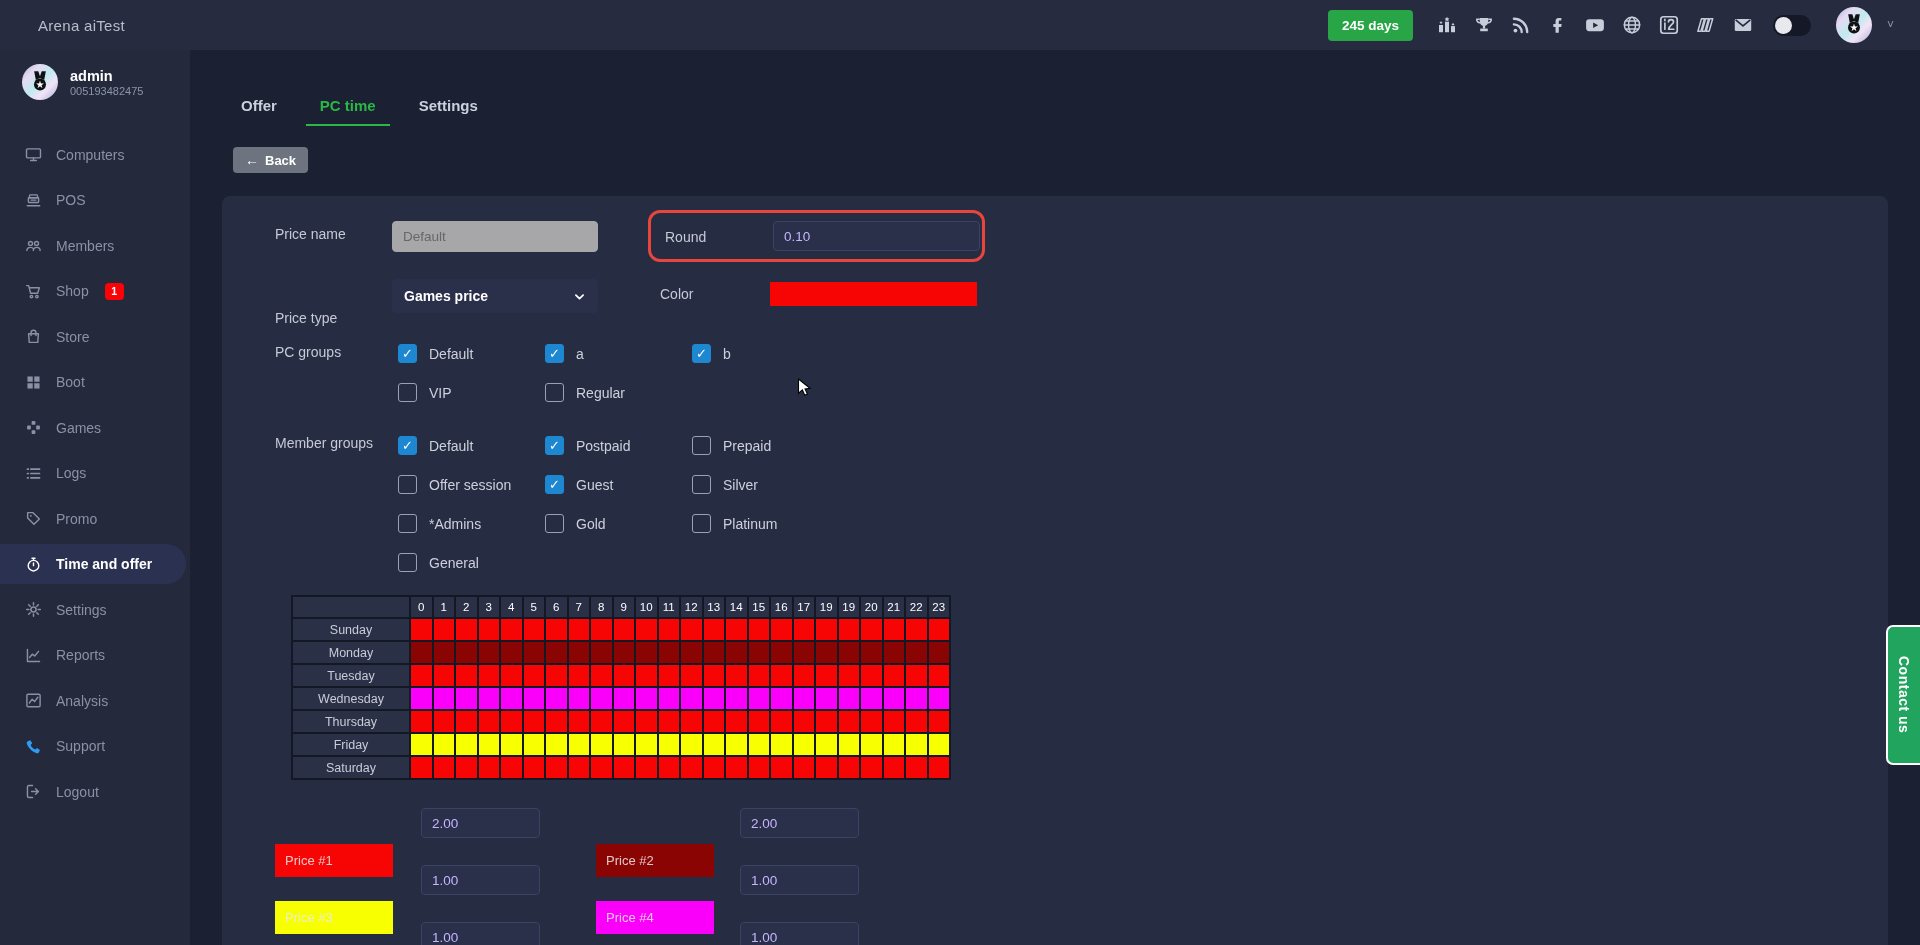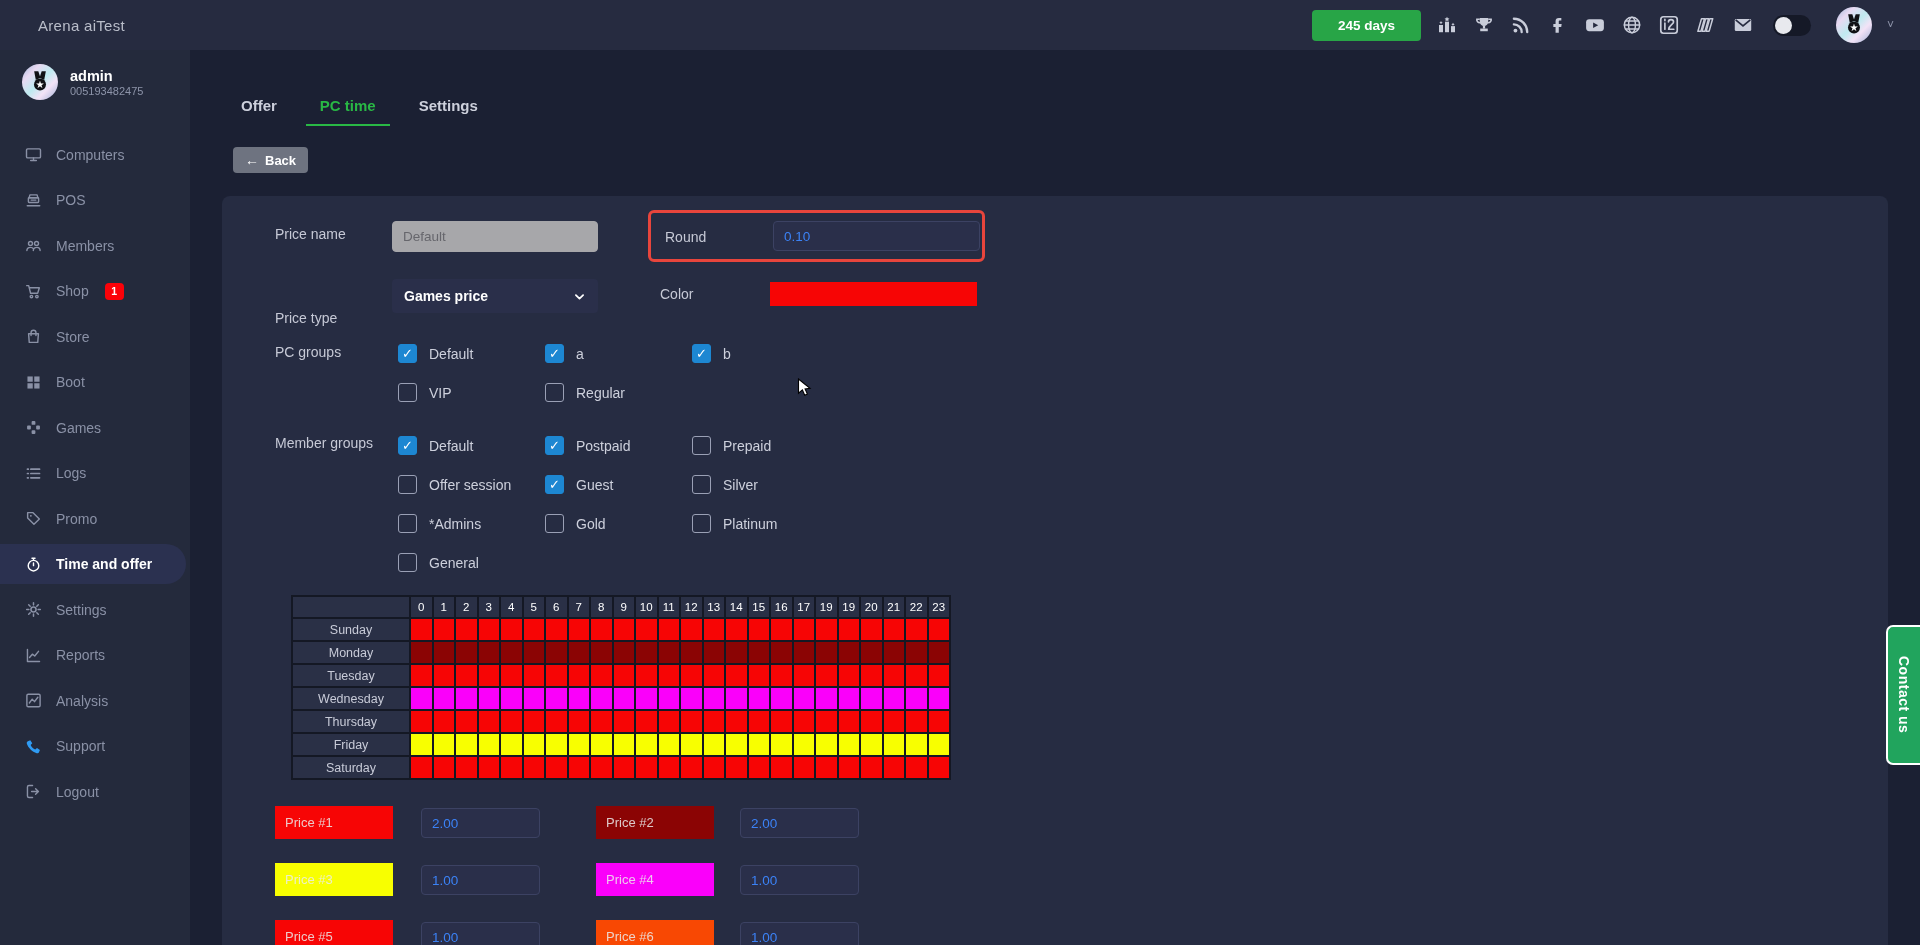--- a/index.html
+++ b/index.html
@@ -17,21 +17,21 @@
   }
   .brand-area { width:190px; height:50px; display:flex; align-items:center; padding-left:14px; gap:8px; flex:0 0 auto; }
   .logo-sq { width:27px; height:27px; border-radius:5px; background:#1ea04b; display:flex; align-items:center; justify-content:center; }
   .brand-text { color:#fff; font-weight:bold; font-size:17px; letter-spacing:.2px; }
   .hamburger { width:22px; height:16px; display:flex; flex-direction:column; justify-content:space-between; margin-left:8px; cursor:pointer; }
   .hamburger span { display:block; height:2.5px; background:#cfd3de; border-radius:2px; }
   .page-title { color:#b9bdc9; font-size:15px; margin-left:38px; letter-spacing:.3px; }
   .topbar-right { margin-left:auto; display:flex; align-items:center; gap:15px; padding-right:26px; }
   .days-badge {
     background:#28a547; color:#fff; font-size:13.5px; font-weight:bold;
-    padding:8px 26px; border-radius:4px; margin-right:0; cursor:pointer;
+    padding:8px 14px; border-radius:4px; margin-right:8px; cursor:pointer;
   }
   .tb-icon { width:22px; height:22px; display:flex; align-items:center; justify-content:center; cursor:pointer; }
   .tb-icon svg { width:20px; height:20px; }
   .toggle { width:38px; height:21px; background:#151927; border-radius:11px; position:relative; cursor:pointer; margin-left:4px; }
   .toggle .knob { position:absolute; left:2px; top:2px; width:17px; height:17px; border-radius:50%; background:#e8e9ee; }
   .avatar-top {
     width:36px; height:36px; border-radius:50%; margin-left:10px; cursor:pointer; overflow:hidden;
     background:linear-gradient(135deg,#9fb6d8 0%,#e8d9f2 25%,#bfeaf0 50%,#f3e3f7 70%,#9fb0d6 100%);
     display:flex; align-items:center; justify-content:center; position:relative;
   }
@@ -77,25 +77,25 @@
     background:#6e7380; border-radius:4px; color:#fff; font-size:13px; font-weight:600;
     display:flex; align-items:center; gap:6px; cursor:pointer; z-index:10;
   }
   .back-btn::before { content:"\2190"; font-size:14px; }
   .panel {
     position:absolute; left:222px; top:196px; width:1666px; height:780px;
     background:#262c42; border-radius:8px; z-index:5;
   }
   .f-label { position:absolute; font-size:14px; color:#c6c9d6; }
   .txt-input {
-    background:#2a2f4a; border:1px solid #3c4263; border-radius:4px; color:#3b82f6;
+    background:#2a2f4a; border:1px solid #3c4263; border-radius:4px; color:#c4b5fd;
     font-size:13.5px; font-family:"Liberation Sans",sans-serif; padding:0 10px; outline:none;
   }
   .input-disabled { background:#a7a7aa; border:1px solid #a7a7aa; color:#66666c; }
-  .round-box { position:absolute; left:426px; top:14px; width:337px; height:52px; border:3px solid #e8453c; border-radius:6px; }
+  .round-box { position:absolute; left:426px; top:14px; width:337px; height:52px; border:3px solid #e8453c; border-radius:12px; }
   .select {
     position:absolute; left:170px; top:83px; width:206px; height:34px;
     background:#2a2f4a; border-radius:4px; display:flex; align-items:center;
     padding:0 12px; color:#fff; font-size:14px; font-weight:600; cursor:pointer; justify-content:space-between;
   }
   .swatch { position:absolute; left:548px; top:86px; width:207px; height:24px; }
   .cbx-grid { position:absolute; display:grid; grid-template-columns:repeat(3,147px); grid-auto-rows:39px; }
   .cbx { display:flex; align-items:center; gap:12px; cursor:pointer; }
   .cbx .box {
     width:19px; height:19px; border-radius:3px; border:1.5px solid #9aa0b5; flex:0 0 auto;
@@ -107,21 +107,21 @@
   .sched {
     position:absolute; left:69px; top:399px; background:#141824; padding:2px;
     display:grid; grid-template-columns:116px repeat(24,20.5px); gap:2px;
   }
   .sc-h { height:20px; background:#2a3046; color:#fff; font-size:11.5px; display:flex; align-items:center; justify-content:center; }
   .sc-day { height:21px; background:#2a3046; color:#c8cbd8; font-size:12.5px; display:flex; align-items:center; justify-content:center; cursor:pointer; }
   .sc-cell { height:21px; cursor:pointer; }
   
   .price-name-box {
     position:absolute; width:118px; height:33px; display:flex; align-items:center;
-    padding-left:10px; font-size:13px; color:rgba(235,235,235,.85); cursor:pointer;
+    padding-left:10px; font-size:13px; color:rgba(235,235,235,.85); cursor:pointer;margin-top:38px;
   }
   .price-input { position:absolute; width:119px; height:30px; }
   
   .contact-tab {
     position:absolute; right:0; top:625px; width:34px; height:140px;
     background:#21a45d; border:2px solid #fff; border-right:none; border-radius:7px 0 0 7px;
     display:flex; align-items:center; justify-content:center; cursor:pointer; z-index:40;
   }
   .contact-tab span { writing-mode:vertical-rl; color:#fff; font-weight:bold; font-size:14px; letter-spacing:.5px; }
   .cursor { position:absolute; left:797px; top:378px; z-index:50; pointer-events:none; }

